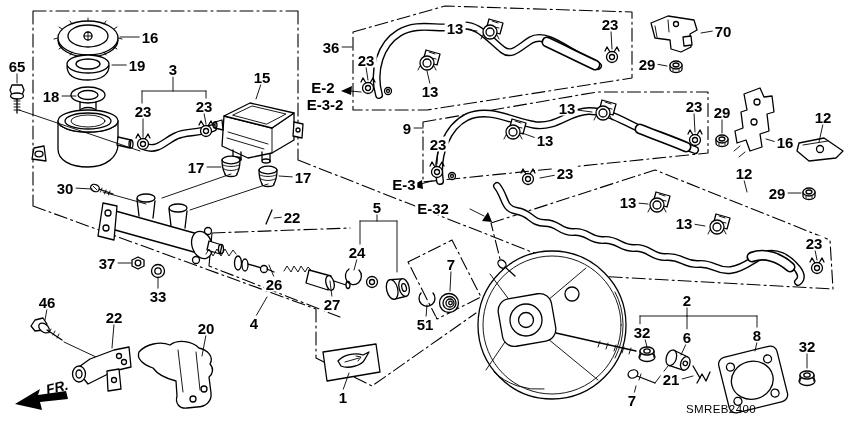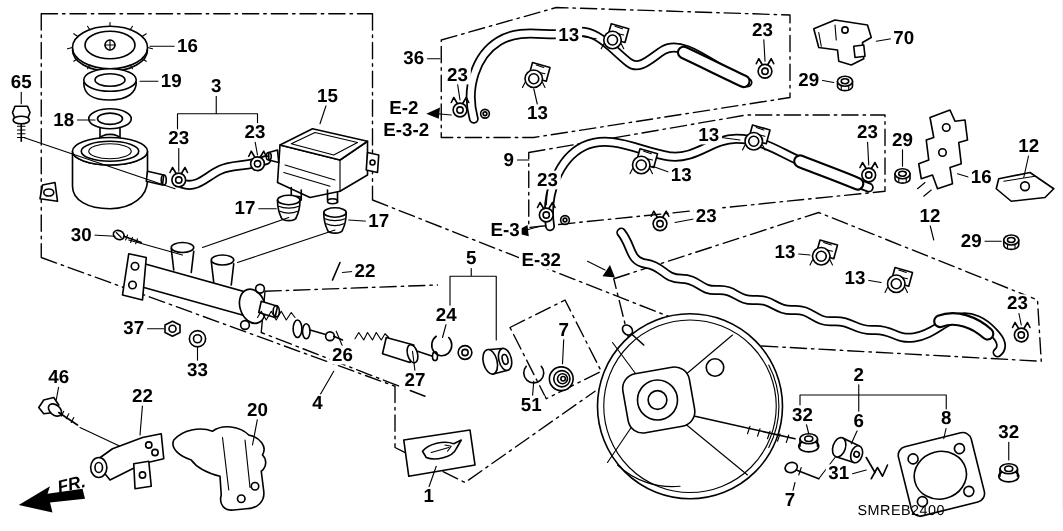--- a/index.html
+++ b/index.html
@@ -419,21 +419,21 @@
 <span class="co" style="left:425px;top:324px">51</span>
 <span class="co" style="left:107px;top:263px">37</span>
 <span class="co" style="left:158px;top:296px">33</span>
 <span class="co" style="left:47px;top:302px">46</span>
 <span class="co" style="left:114px;top:317px">22</span>
 <span class="co" style="left:206px;top:328px">20</span>
 <span class="co" style="left:343px;top:397px">1</span>
 <span class="co" style="left:687px;top:300px">2</span>
 <span class="co" style="left:642px;top:332px">32</span>
 <span class="co" style="left:687px;top:337px">6</span>
-<span class="co" style="left:671px;top:379px">31</span>
+<span class="co" style="left:671px;top:379px">21</span>
 <span class="co" style="left:632px;top:400px">7</span>
 <span class="co" style="left:757px;top:335px">8</span>
 <span class="co" style="left:807px;top:346px">32</span>
 
 <span class="ref" style="left:323px;top:87px">E-2</span>
 <span class="ref" style="left:325px;top:104px">E-3-2</span>
 <span class="ref" style="left:404px;top:184px">E-3</span>
 <span class="ref" style="left:433px;top:208px">E-32</span>
 
 <span class="fr">FR.</span>

